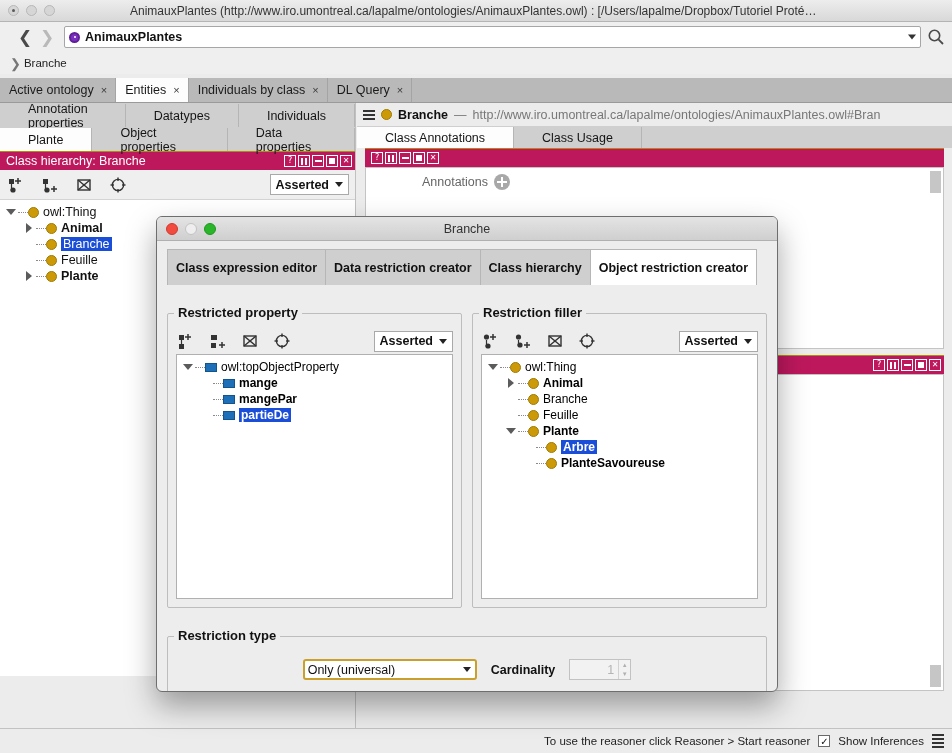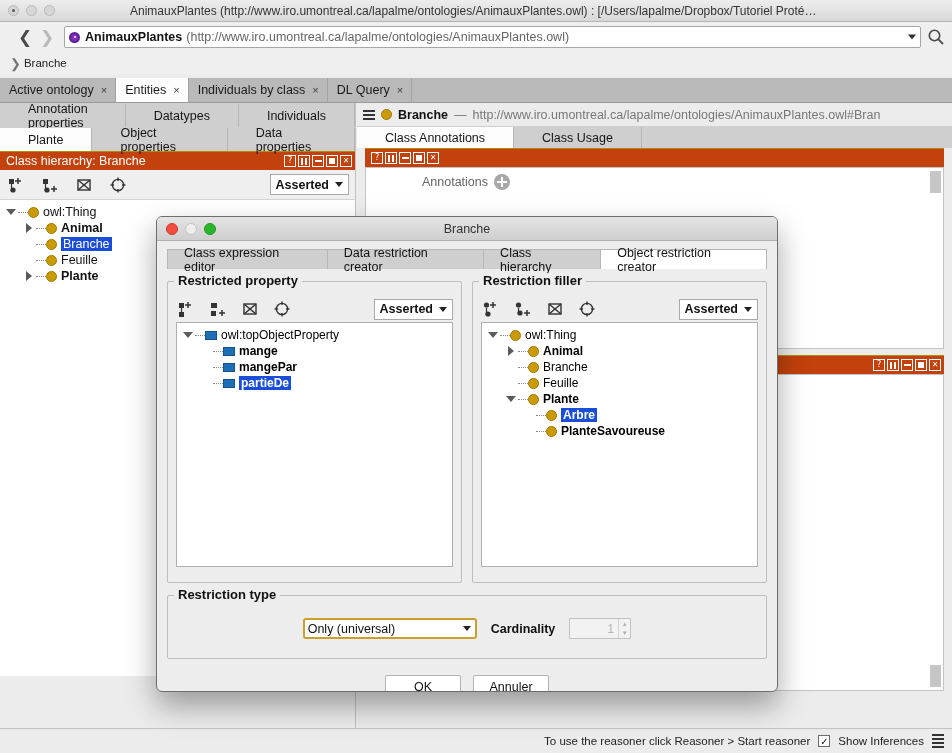--- a/index.html
+++ b/index.html
@@ -103,21 +103,21 @@
     height:24px; display:flex; align-items:flex-end; background:#cfcfcf;
   }
   .stab{
     height:23px; display:flex; align-items:center; padding:0 28px;
     font-size:12.5px; color:#151515; background:#cfcfcf; border-right:1px solid #b5b5b5;
   }
   .stab.active{ background:#fdfdfd; }
 
   
   .gold{
-    height:19px; background:#c2410c; display:flex; align-items:center;
+    height:19px; background:#be185d; display:flex; align-items:center;
     padding-left:6px; color:#fff; font-size:12.5px;
     border-top:1px solid #b08d04;
   }
   .gold .ttl{ flex:1; white-space:nowrap; overflow:hidden; }
   .gold .btns{ display:flex; gap:2px; padding-right:3px; }
   .gbtn{
     width:12px; height:12px; border:1px solid #fff; display:flex;
     align-items:center; justify-content:center; font-size:8px; color:#fff;
     line-height:1; font-family:"DejaVu Sans", sans-serif;
   }
@@ -208,32 +208,32 @@
   }
   .dlg-lights{ display:flex; gap:7px; margin-left:9px; }
   .dl{ width:12px;height:12px;border-radius:50%; }
   .dl.red{ background:#f24b3f; border:1px solid #d03a30; }
   .dl.yel{ background:#eeeeee; border:1px solid #c3c3c3; }
   .dl.grn{ background:#2ab52a; border:1px solid #1d9a1d; }
   .dlg-title .t{ position:absolute; width:100%; text-align:center; font-size:12.5px; color:#333; }
 
   .dlg-tabs{ display:flex; align-items:flex-end; padding:8px 10px 0 10px; background:#ededed; }
   .dtab{
-    height:20px; display:flex; align-items:center; padding:0 16px;
+    height:36px; display:flex; align-items:center; padding:0 8px;
     background:#cfcfcf; font-size:12.5px; color:#111;
-    border:1px solid #b6b6b6; border-bottom:none;
+    border:1px solid #b6b6b6; border-bottom:none;font-weight:bold;
   }
   .dtab+.dtab{ border-left:none; }
   .dtab.active{ background:#fff; }
 
   .dlg-body{ padding:0 10px; }
 
   .fieldset{
     border:1px solid #bdbdbd; border-radius:2px; position:relative;
-    margin-top:12px; padding:14px 8px 15px 8px; background:#ededed;
+    margin-top:28px; padding:14px 8px 8px 8px; background:#ededed;
   }
   .fieldset > legend{
     position:absolute; top:-9px; left:6px; background:#ededed; padding:0 4px;
     font-size:13px; font-weight:bold; color:#111;
   }
   .two-col{ display:flex; gap:10px; }
   .two-col > .fieldset{ flex:1; min-width:0; }
   .mini-tool{ height:26px; display:flex; align-items:center; gap:12px; }
   .mini-tool .spacer{ flex:1; }
   .listbox{
@@ -279,21 +279,20 @@
     </div>
     <div class="tl-title">AnimauxPlantes (http://www.iro.umontreal.ca/lapalme/ontologies/AnimauxPlantes.owl)  : [/Users/lapalme/Dropbox/Tutoriel Protégé/AnimauxPlante...</div>
   </div>
 
   <div class="navrow">
     <div class="navbtn back">❮</div>
     <div class="navbtn fwd">❯</div>
     <div class="urlbox">
       <span class="onto-dot"></span>
       <span class="url-name">AnimauxPlantes</span>
-      <span class="url-rest">(http://www.iro.umontreal.ca/lapalme/ontologies/AnimauxPlantes.owl)</span>
       <span class="url-caret"></span>
     </div>
     <div class="search-ico">
       <svg width="18" height="18" viewBox="0 0 18 18" aria-hidden="true">
         <circle cx="7.5" cy="7.5" r="5.2" fill="none" stroke="#4a4a4a" stroke-width="1.6"></circle>
         <line x1="11.4" y1="11.4" x2="16" y2="16" stroke="#4a4a4a" stroke-width="1.8"></line>
       </svg>
     </div>
   </div>
 

